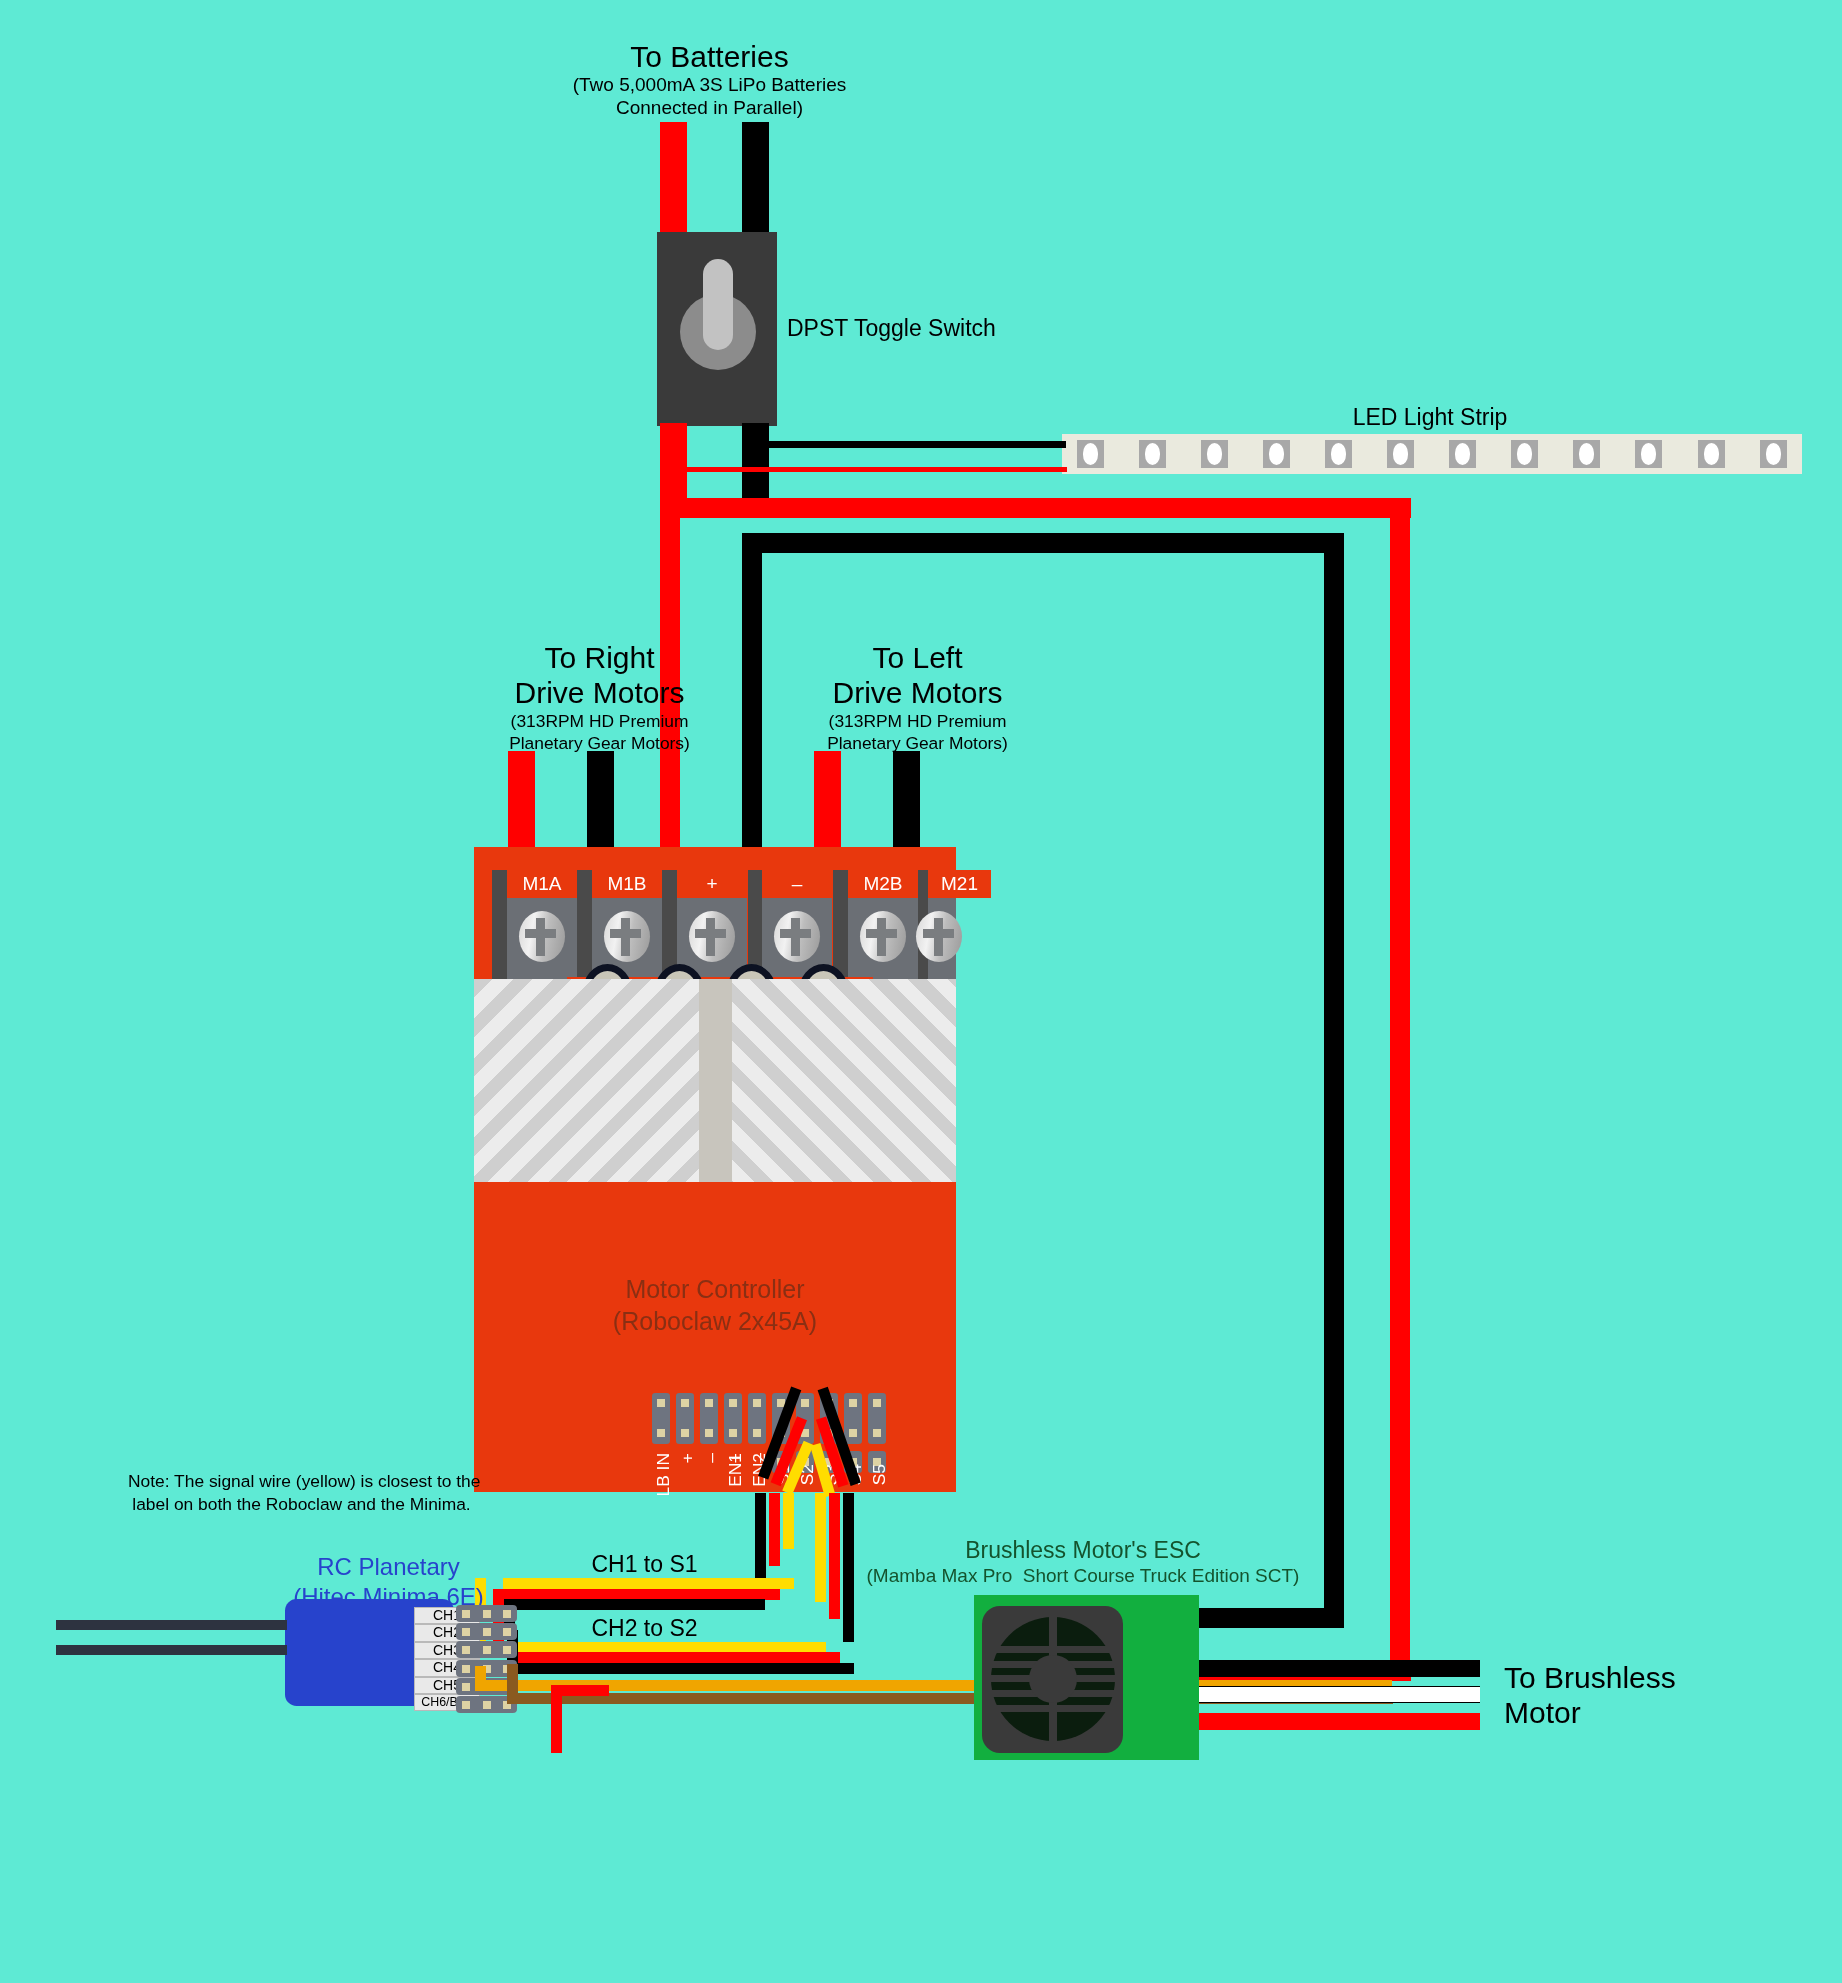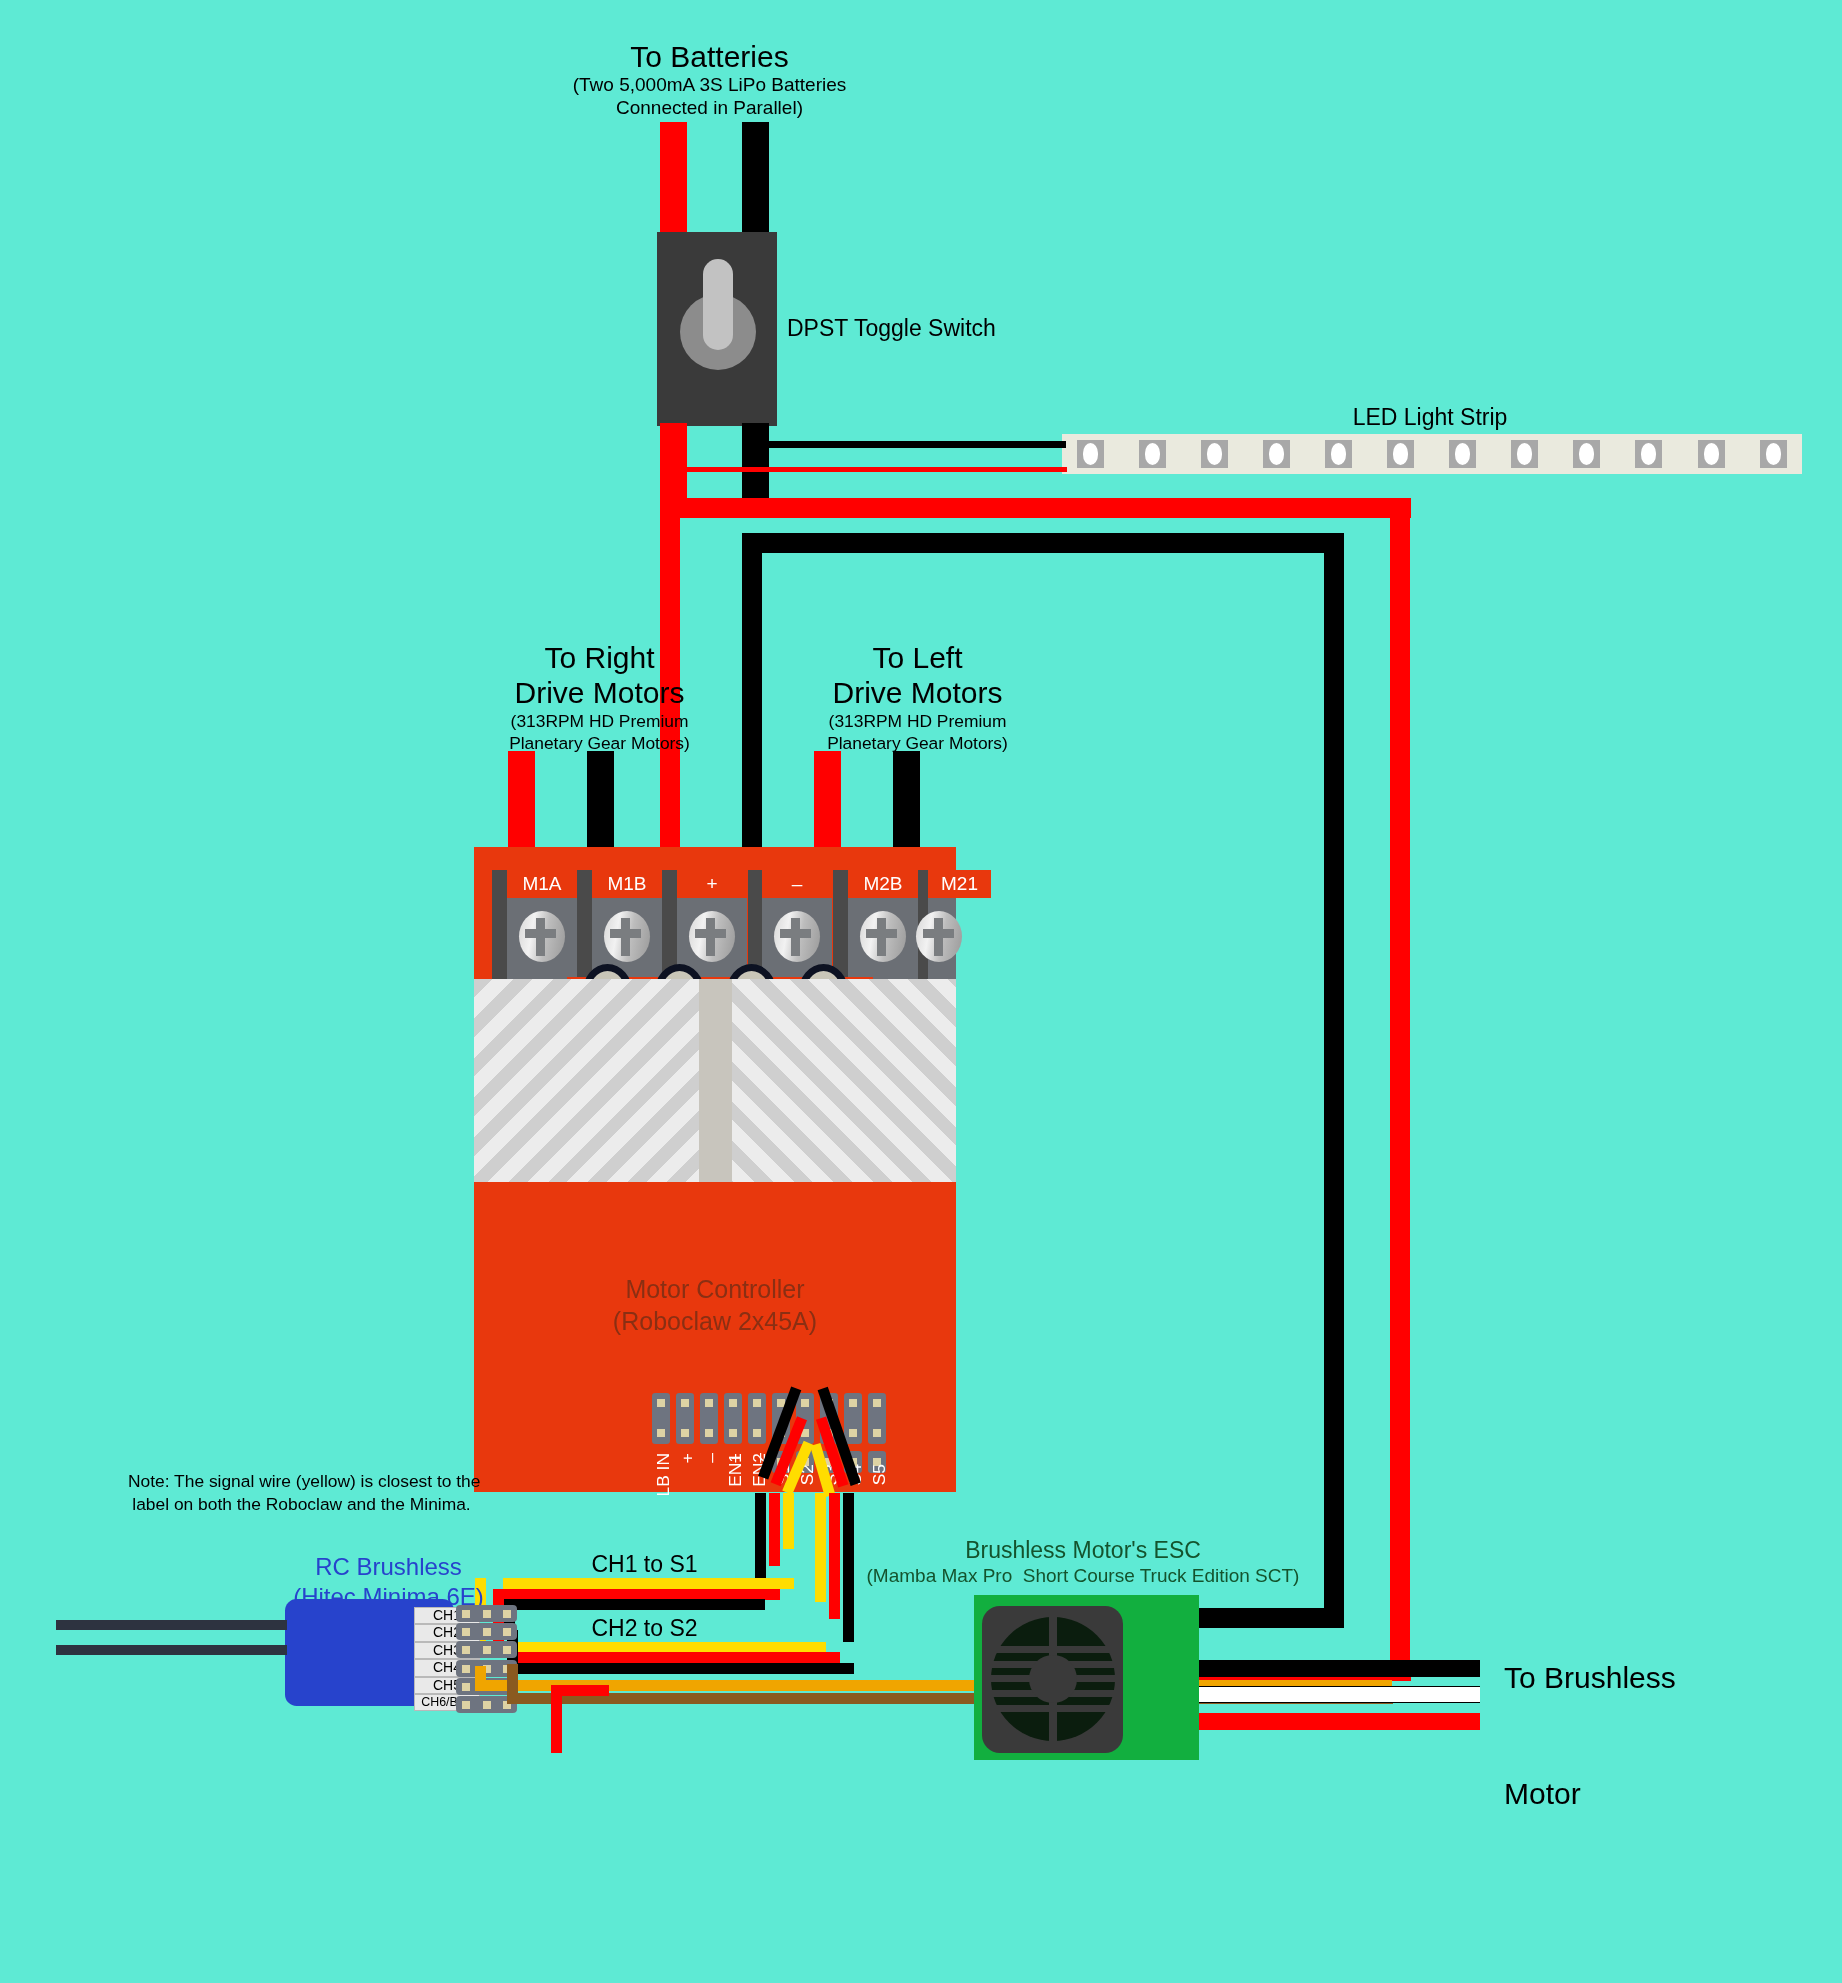--- a/index.html
+++ b/index.html
@@ -328,21 +328,21 @@
   <div class="wire" style="left:507px;top:1630px;width:10.7px;height:44px;background:#000;"></div>
 
   <div class="wire" style="left:475px;top:1578px;width:10.7px;height:36px;background:#ffdd00;"></div>
   <div class="wire" style="left:493px;top:1589px;width:10.7px;height:26.5px;background:#ff0000;"></div>
   <div class="wire" style="left:475px;top:1632px;width:10.7px;height:11.6px;background:#ffdd00;"></div>
   <div class="wire" style="left:493px;top:1618px;width:10.7px;height:35px;background:#ff0000;"></div>
 
   <div class="lbl t-mid" style="left:537px;top:1552px;width:215px;">CH1 to S1</div>
   <div class="lbl t-mid" style="left:537px;top:1616px;width:215px;">CH2 to S2</div>
 
-  <div class="lbl t-mid" style="left:273px;top:1554px;width:231px;color:#2743cc;font-size:24px;">RC Brushless</div>
+  <div class="lbl t-mid" style="left:273px;top:1554px;width:231px;color:#2743cc;font-size:24px;">RC Planetary</div>
   <div class="lbl t-mid" style="left:273px;top:1584px;width:231px;color:#2743cc;font-size:24px;">(Hitec Minima 6E)</div>
 
   <div class="abs" id="rc-receiver"></div>
 
   <div class="wire" style="left:56px;top:1620px;width:231px;height:10px;background:#2d3340;"></div>
   <div class="wire" style="left:56px;top:1645px;width:231px;height:10px;background:#2d3340;"></div>
 
   <div id="rc-ch-labels" style="left:414px;top:1607px;">
     <div class="ch-lbl">CH1</div>
     <div class="ch-lbl">CH2</div>
@@ -410,16 +410,16 @@
       <div class="fan-slot" style="left:0;top:84px;width:141px;height:7.4px;"></div>
       <div class="fan-ring" style="width:48px;height:48px;background:#3a3a3a;"></div>
     </div>
   </div>
 
   <div class="wire" style="left:1199px;top:1660px;width:281px;height:16.5px;background:#000;"></div>
   <div class="wire" style="left:1199px;top:1686px;width:281px;height:16.5px;background:#fff;border-top:1.7px solid #000;border-bottom:1.7px solid #000;box-sizing:border-box;"></div>
   <div class="wire" style="left:1199px;top:1713px;width:281px;height:16.5px;background:#ff0000;"></div>
 
   <div class="lbl" style="left:1504px;top:1661px;width:298px;text-align:left;font-size:30px;">To Brushless</div>
-  <div class="lbl" style="left:1504px;top:1777px;width:298px;text-align:left;font-size:30px;">Motor</div>
+  <div class="lbl" style="left:1504px;top:1696px;width:298px;text-align:left;font-size:30px;">Motor</div>
 
 </div>
 
 
 </body></html>

